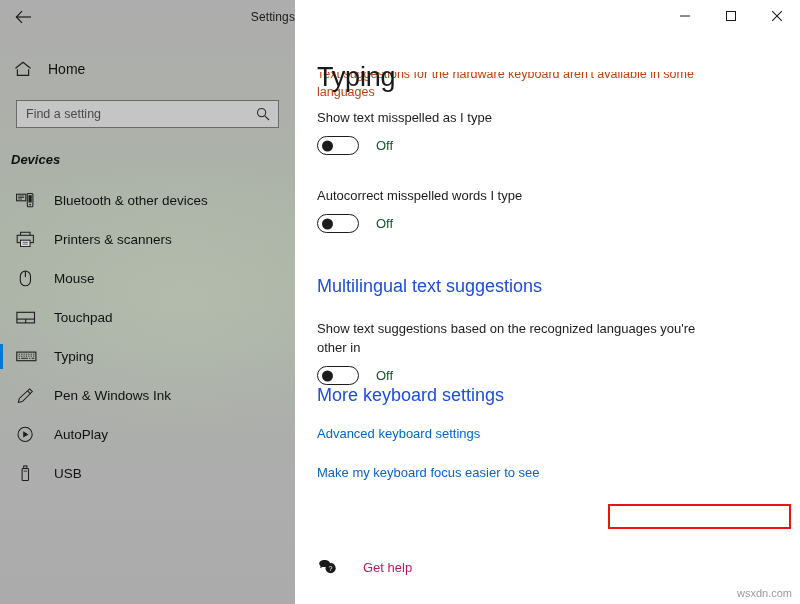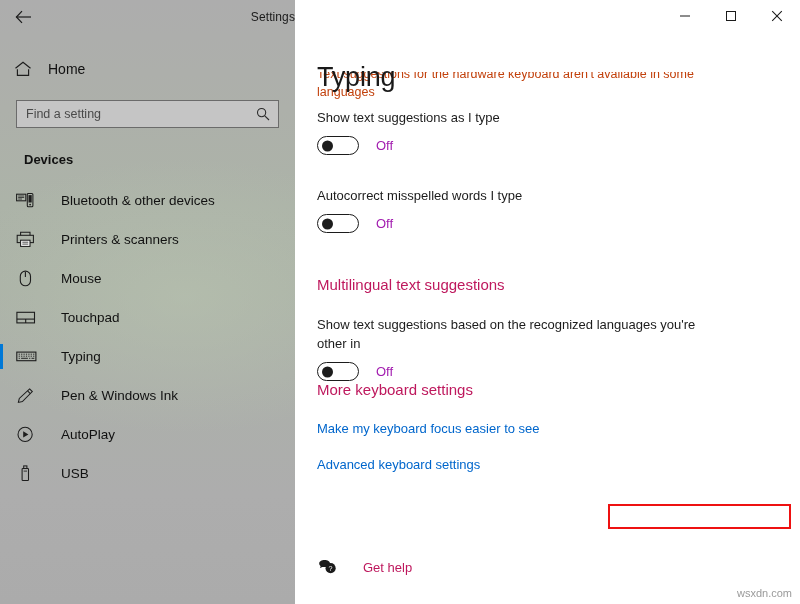--- a/index.html
+++ b/index.html
@@ -113,23 +113,24 @@
     display: flex; align-items: center; justify-content: center;
     color: #2b2b2b;
     margin-right: 2px;
   }
 
   #devices-heading {
     position: relative;
     font-size: 13px;
     font-weight: bold;
     color: #111111;
-    padding-left: 24px;
+    padding-left: 11px;
     margin-top: 24px;
     z-index: 2;
+    font-style: italic;
   }
 
   #nav-list {
     position: relative;
     margin-top: 14px;
     z-index: 2;
   }
   .nav-item {
     position: relative;
     height: 39px;
@@ -141,21 +142,21 @@
     width: 30px;
     display: flex;
     align-items: center;
     justify-content: flex-start;
     color: #1d1d1d;
     flex: 0 0 30px;
   }
   .nav-item .nav-label {
     font-size: 13.5px;
     color: #111111;
-    margin-left: 15px;
+    margin-left: 8px;
     white-space: nowrap;
     text-align: center;
   }
   .nav-item.selected::before {
     content: "";
     position: absolute;
     left: 0; top: 7px;
     width: 3px; height: 25px;
     background: #0078d7;
   }
@@ -244,28 +245,28 @@
   .toggle .knob {
     position: absolute;
     left: 4px; top: 50%;
     transform: translateY(-50%);
     width: 11px; height: 11px;
     border-radius: 50%;
     background: #1c1c1c;
   }
   .toggle-state {
     font-size: 13px;
-    color: #a21caf;
+    color: #14532d;
     margin-left: 17px;
   }
 
   .section-heading {
-    font-size: 15px;
+    font-size: 18px;
     font-weight: normal;
-    color: #be185d;
+    color: #1d4ed8;
     margin: 0 0 0 22px;
   }
 
   .link {
     font-size: 13px;
     color: #0066cc;
     margin-left: 22px;
     display: inline-block;
     text-decoration: none;
   }
@@ -464,21 +465,21 @@
 
     <div id="clipped-note">
       <span class="clip-top">
         <span>Text suggestions for the hardware keyboard aren't available in some</span>
       </span>
       <span>languages</span>
     </div>
 
     <div id="scroll-body">
 
-      <div class="setting-label">Show text suggestions as I type</div>
+      <div class="setting-label">Show text misspelled as I type</div>
       <div class="toggle-row">
         <div class="toggle">
           <span class="knob"></span>
         </div>
         <span class="toggle-state">Off</span>
       </div>
 
       <div class="setting-label" style="margin-top:31px;">Autocorrect misspelled words I type</div>
       <div class="toggle-row">
         <div class="toggle">
@@ -493,25 +494,25 @@
         <span>other in</span>
       </div>
       <div class="toggle-row">
         <div class="toggle">
           <span class="knob"></span>
         </div>
         <span class="toggle-state">Off</span>
       </div>
 
       <h2 class="section-heading" style="">More keyboard settings</h2>
+      <div style="margin-top:18px;">
+        <a href="#" class="link">Advanced keyboard settings</a>
+      </div>
       <div style="margin-top:21px;">
         <a href="#" class="link">Make my keyboard focus easier to see</a>
-      </div>
-      <div style="margin-top:18px;">
-        <a href="#" class="link">Advanced keyboard settings</a>
       </div>
     </div>
 
     <div id="highlight-box"></div>
 
     <div id="gethelp-row">
       <span id="gethelp-ico">
         <svg width="20" height="16" viewBox="0 0 20 16" fill="none" aria-hidden="true">
           <path d="M1.2 4.6 C1.2 2.6 3.6 1.1 6.6 1.1 C9.6 1.1 12 2.6 12 4.6 C12 6.6 9.6 8.1 6.6 8.1 C5.8 8.1 5.1 8.0 4.4 7.9 L1.9 9.1 L2.6 7.2 C1.75 6.5 1.2 5.6 1.2 4.6 Z" fill="#1b1b1b"></path>
           <circle cx="12.6" cy="9.2" r="5.1" fill="#1b1b1b"></circle>

